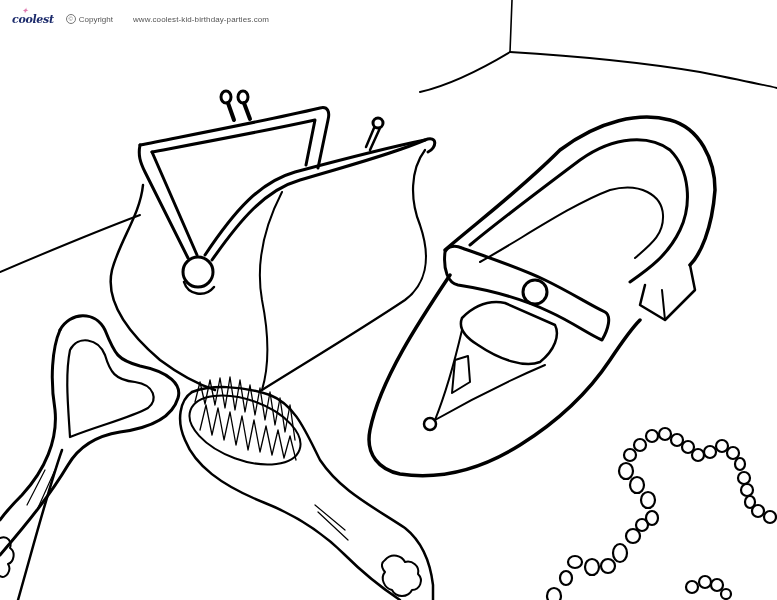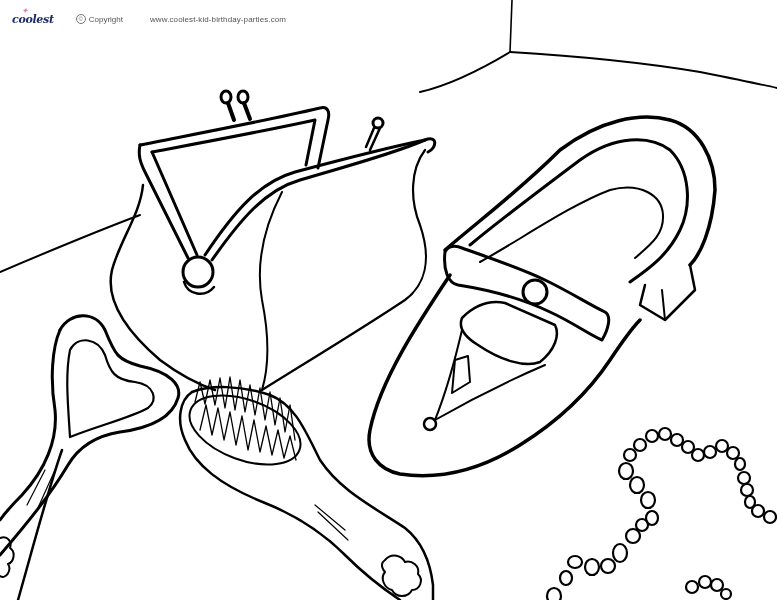--- a/index.html
+++ b/index.html
@@ -1,22 +1,22 @@
 <!DOCTYPE html>
 <html><head>
 <meta charset="utf-8">
 <style>
   html, body { margin:0; padding:0; background:#ffffff; }
   body { width:777px; height:600px; overflow:hidden; position:relative; font-family:"Liberation Sans", sans-serif; }
   .header { position:absolute; left:12px; top:10px; height:18px; display:flex; align-items:center; gap:8px; font-size:8px; color:#555; }
   .logo { font-family:"DejaVu Serif", serif; font-weight:bold; font-style:italic; font-size:11px; color:#1b2a6b; letter-spacing:-0.3px; position:relative; }
   .logo .star { position:absolute; left:10px; top:-7px; color:#e07ab0; font-size:7px; }
-  .copy { display:flex; align-items:center; gap:3px; margin-left:14px; }
+  .copy { display:flex; align-items:center; gap:3px; margin-left:4px; }
   .copy-icon { width:8px; height:8px; border:1px solid #777; border-radius:50%; font-size:6px; line-height:8px; text-align:center; color:#777; }
-  .url { margin-left:19px; letter-spacing:0.1px; }
+  .url { margin-left:12px; letter-spacing:0.1px; }
   svg.art { position:absolute; left:0; top:0; }
   svg.art path, svg.art ellipse, svg.art circle, svg.art line, svg.art polyline { fill:none; stroke:#000; stroke-linecap:round; stroke-linejoin:round; }
 </style>
 </head>
 <body>
 
 <div class="header">
   <span class="logo">
     <span class="star">✦</span>
     <span>coolest</span>

